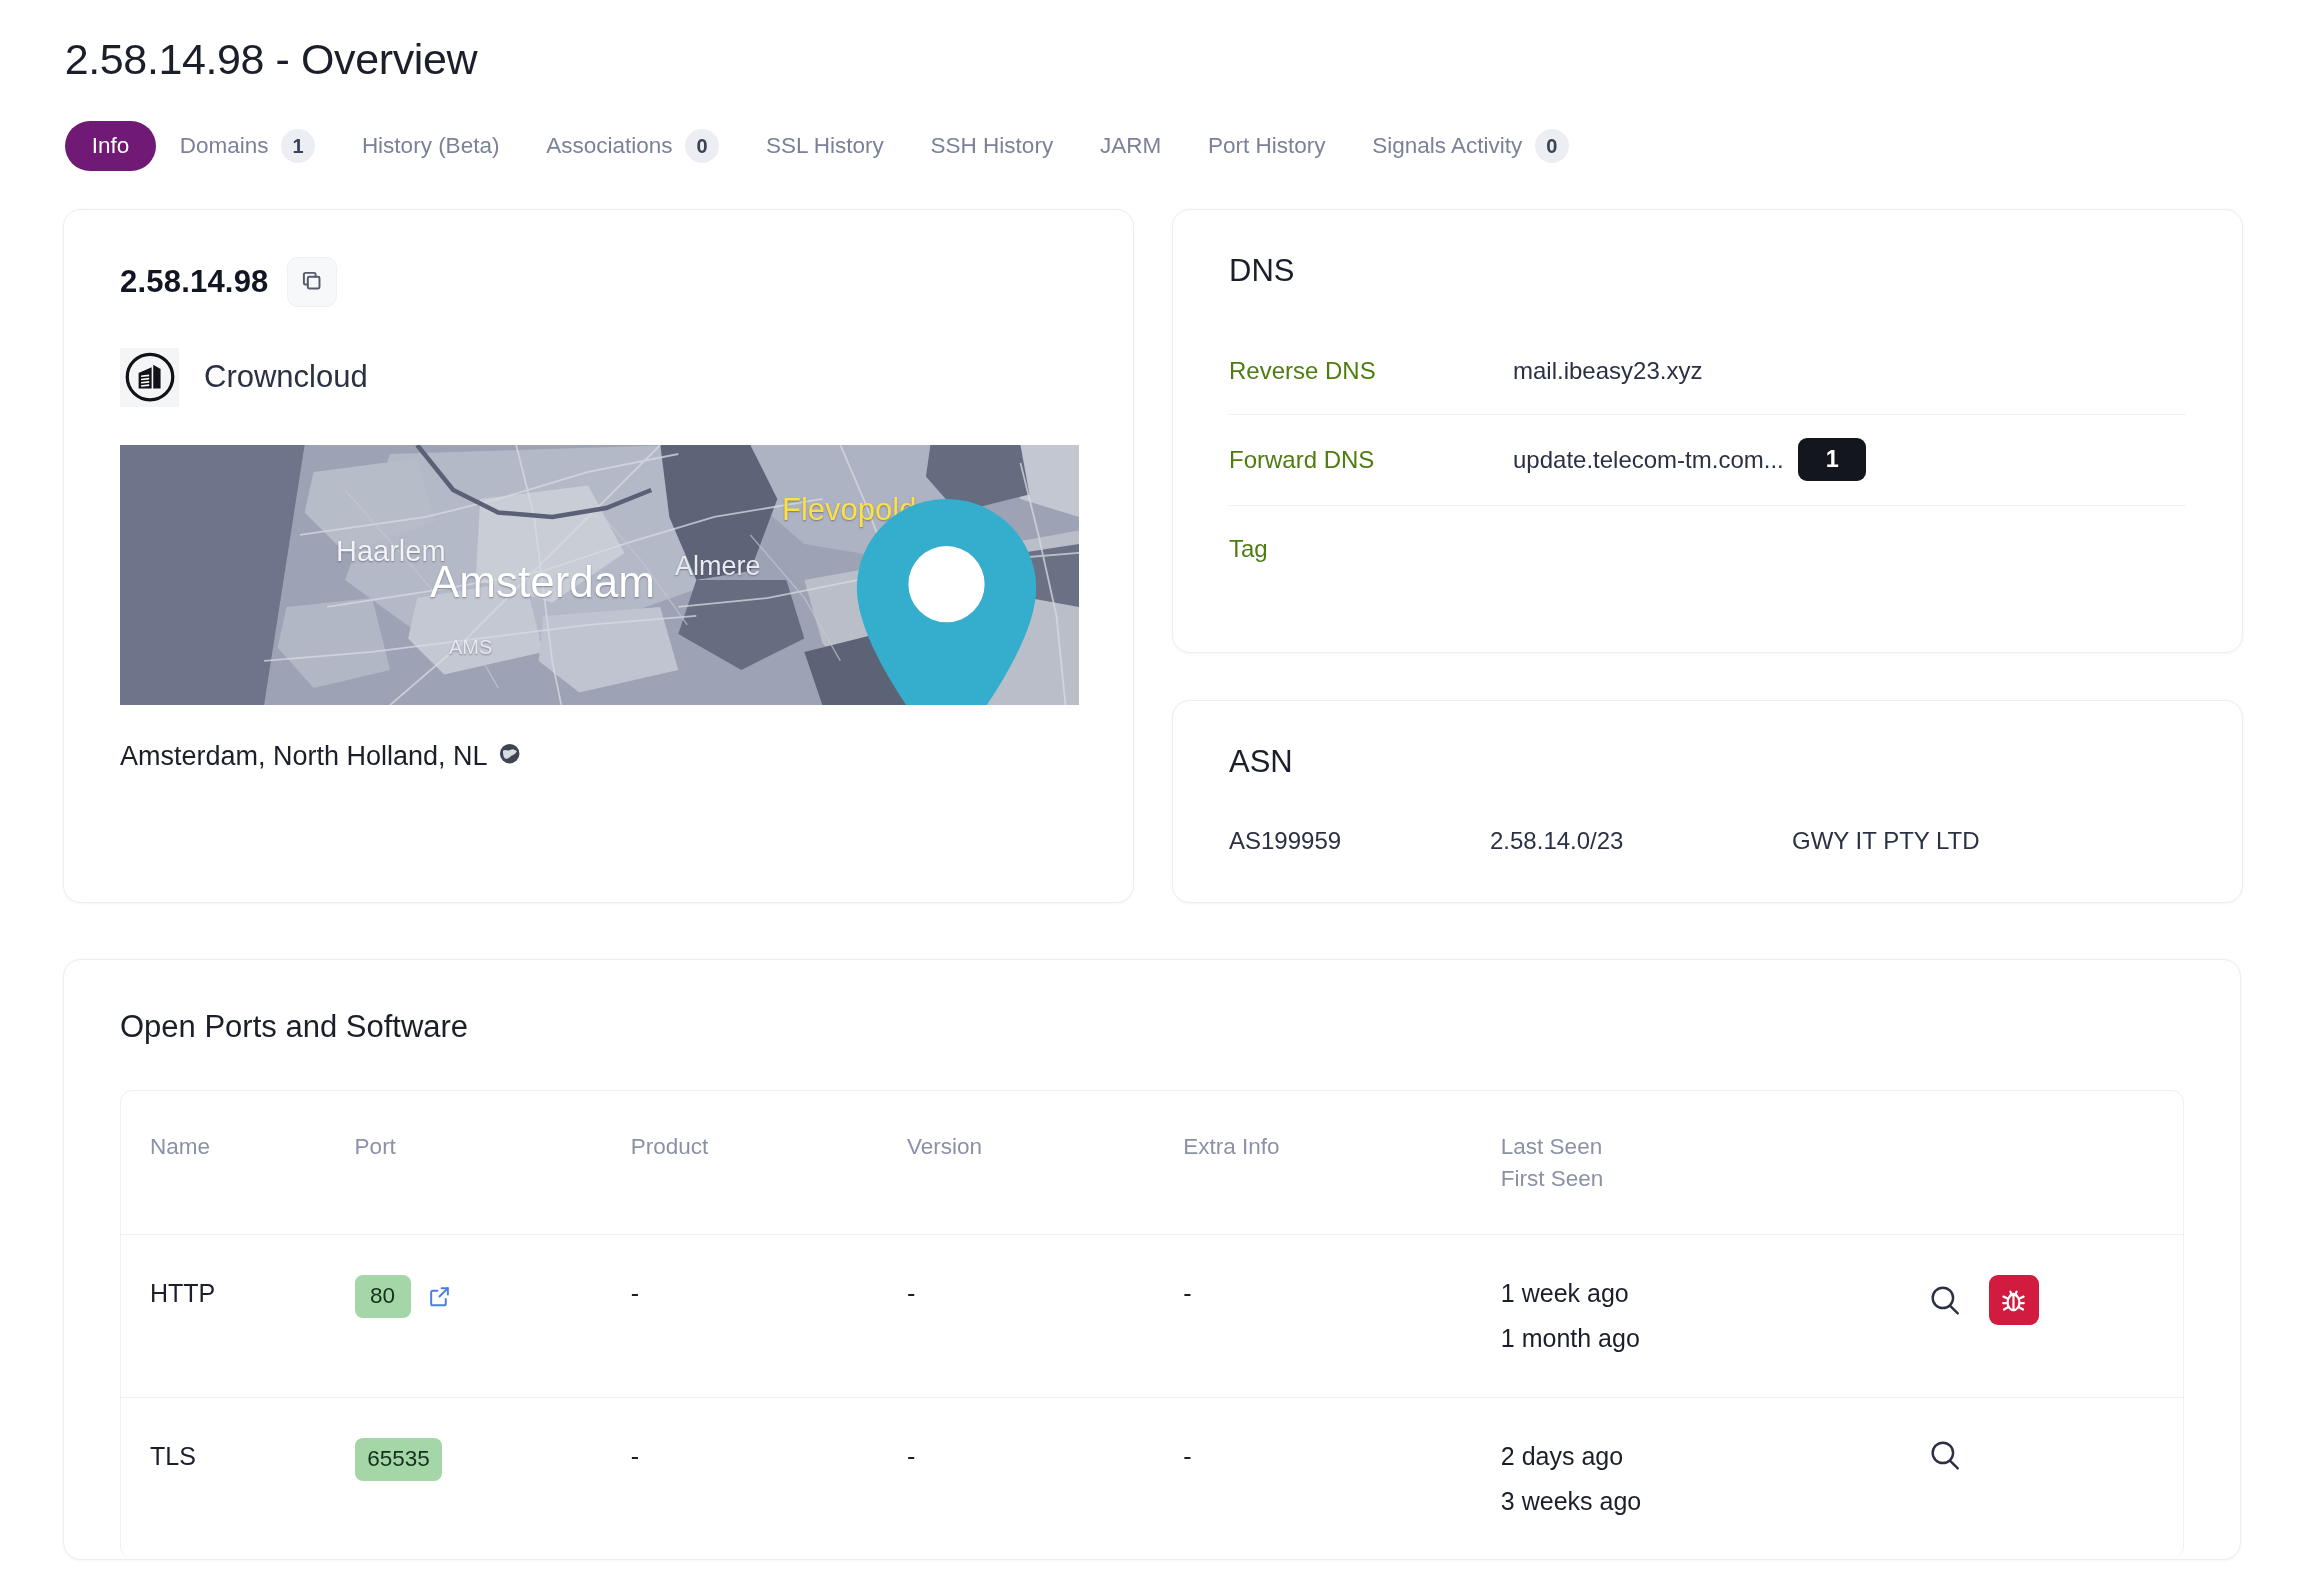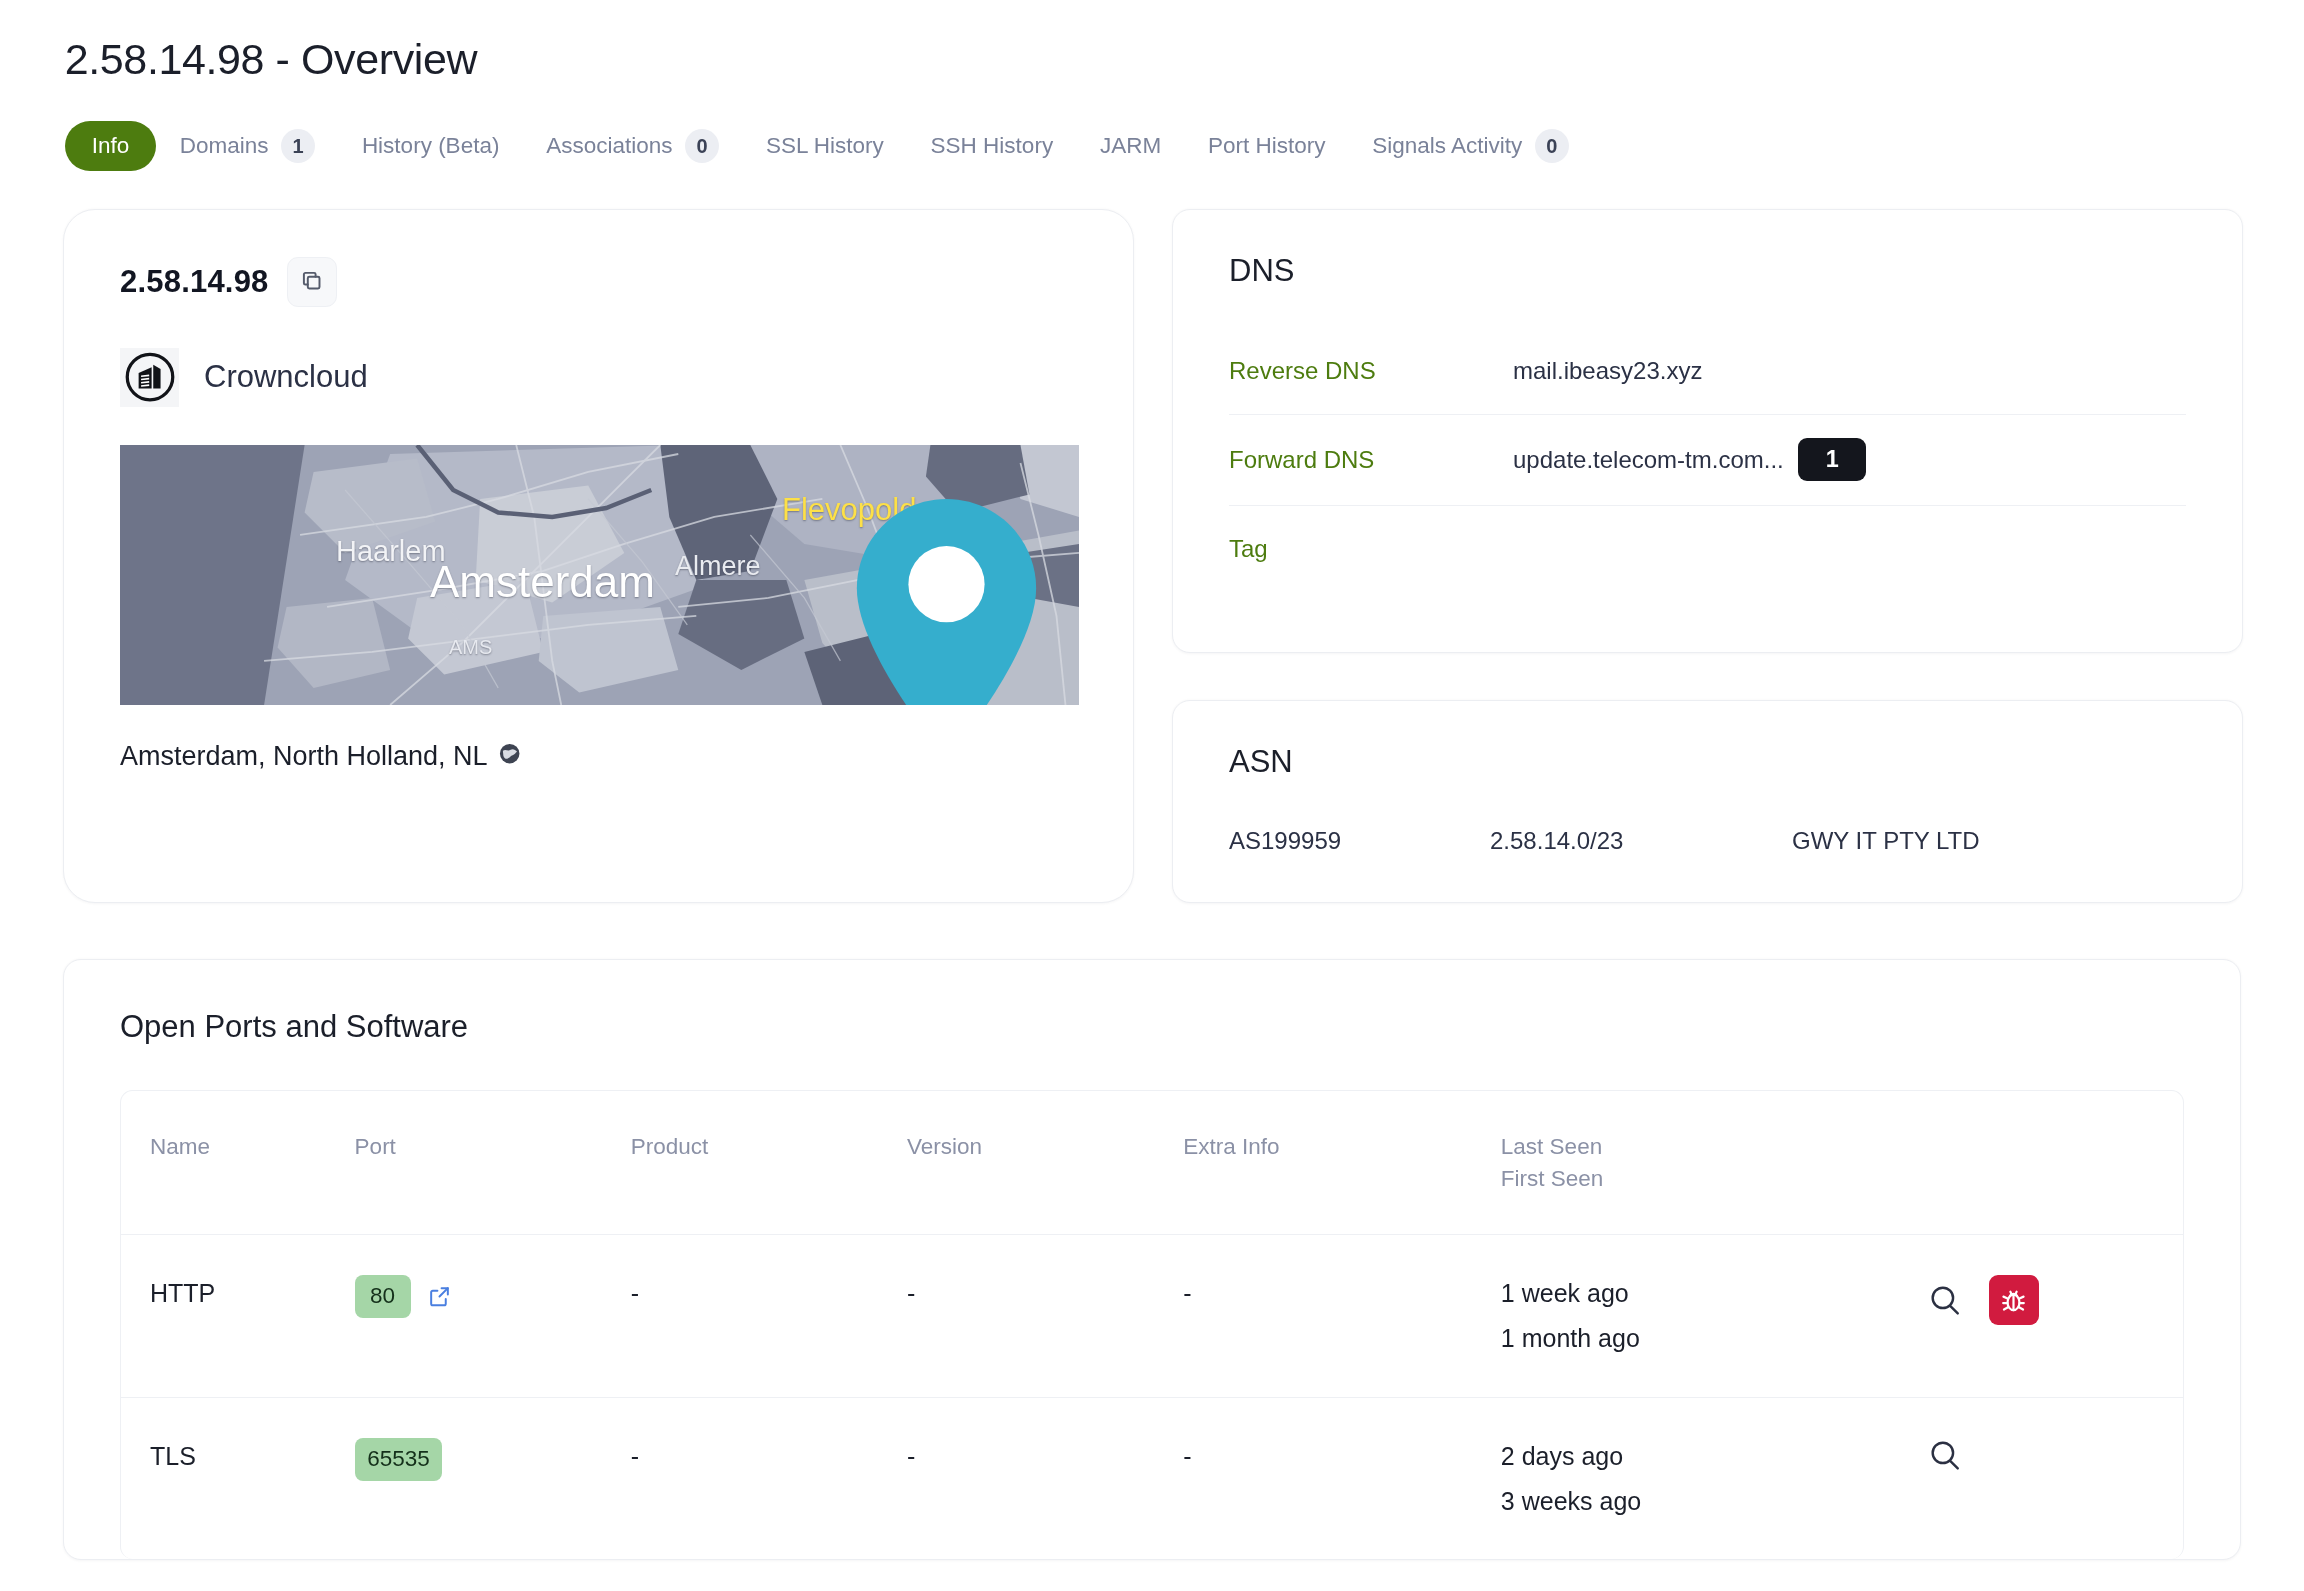--- a/index.html
+++ b/index.html
@@ -36,21 +36,21 @@
     align-items: center;
     gap: 12.6px;
     padding: 11.7px 23.4px;
     border-radius: 899px;
     font-size: 22.5px;
     color: #7a8299;
     cursor: pointer;
     white-space: nowrap;
   }
   .tab.active {
-    background: #4d7c0f;
+    background: #701a75;
     color: #ffffff;
     padding: 12px 27px;
   }
   .tab-count {
     display: inline-flex;
     align-items: center;
     justify-content: center;
     min-width: 34px;
     height: 34px;
     padding: 0 9px;
@@ -75,21 +75,21 @@
     box-shadow: 0 0.9px 2.7px rgba(20,25,40,0.045);
   }
   .card-title {
     font-size: 31px;
     font-weight: 400;
     color: #1b1f2a;
     margin: 0;
   }
 
   
-  .info-card { padding: 47px 56px 52px 56px; min-height: 576px; border-radius: 32px; }
+  .info-card { padding: 47px 56px 52px 56px; min-height: 576px; }
   .ip-row { display: flex; align-items: center; gap: 18px; }
   .ip-text { font-size: 31px; font-weight: 700; color: #121622; letter-spacing: 0.2px; }
   .copy-btn {
     width: 50px; height: 50px;
     border-radius: 10.8px;
     background: #f7f8fa;
     border: 0.9px solid #eef0f4;
     display: flex; align-items: center; justify-content: center;
     cursor: pointer;
   }

